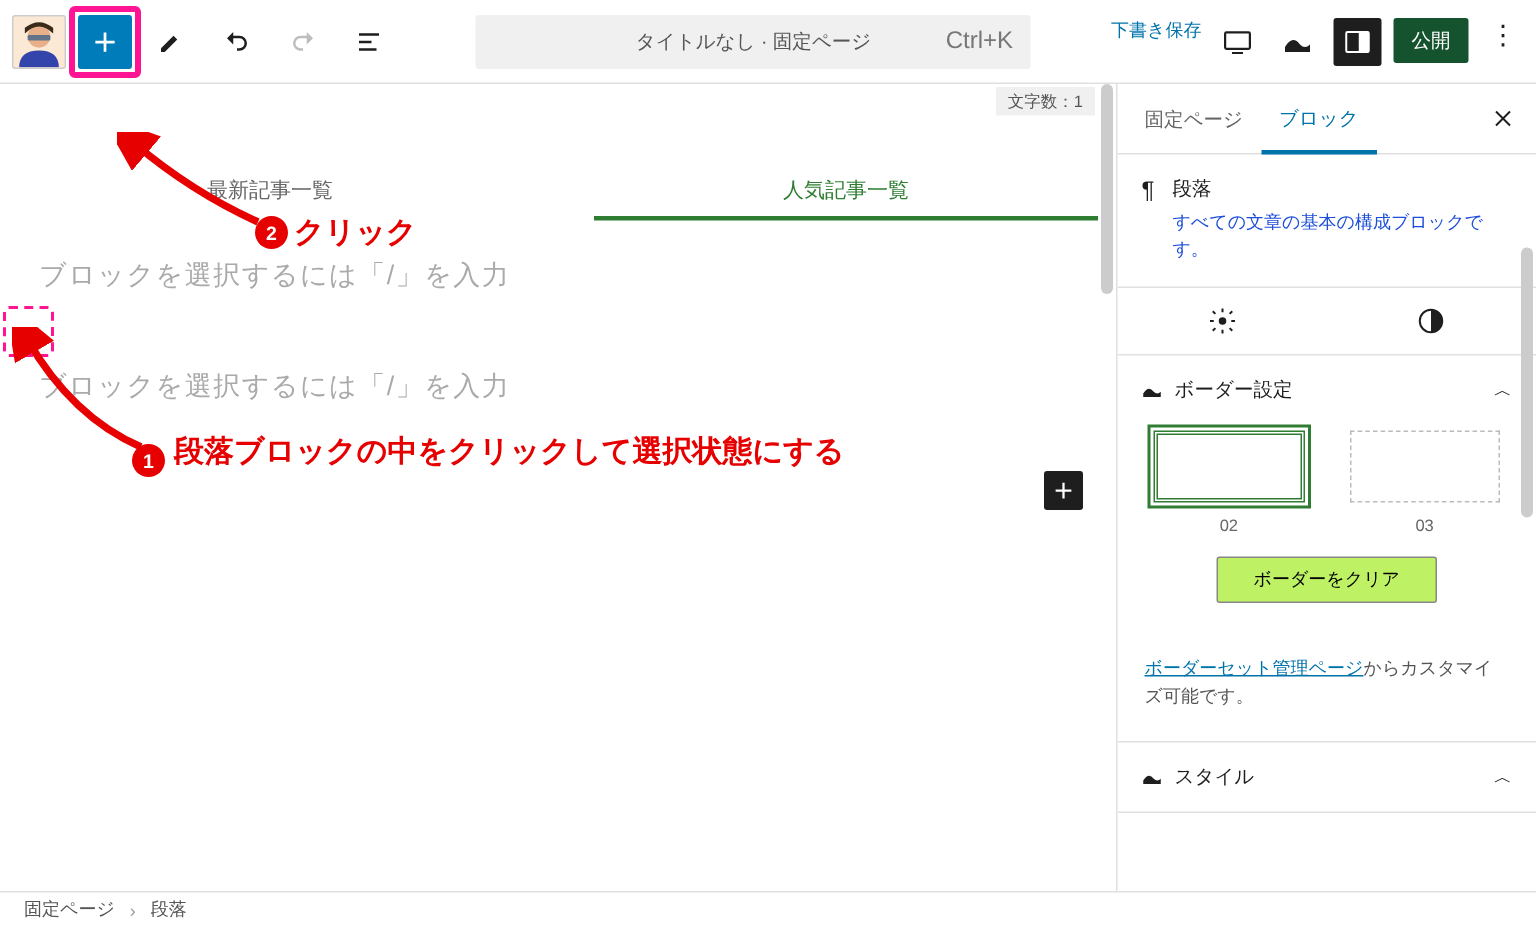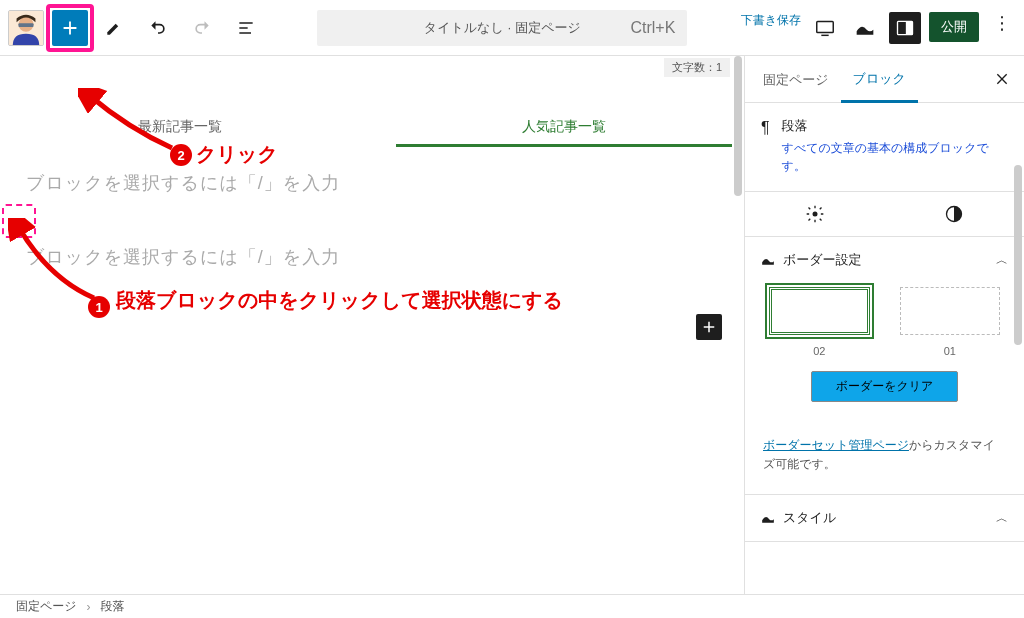--- a/index.html
+++ b/index.html
@@ -58,21 +58,21 @@
   .panel-head{ display:flex; align-items:center; padding:14px 16px; cursor:pointer;}
   .panel-head .ptitle{ flex:1; font-size:13px;}
   .panel-head .chev{ font-size:12px;}
   .panel-body{ padding:0 16px 16px;}
   .border-grid{ display:grid; grid-template-columns:1fr 1fr; gap:20px 30px; padding:4px 8px 0;}
   .bopt{ text-align:center; font-size:11px; color:#666;}
   .bopt .bprev{ height:48px; border:1px solid #2e7d32; margin-bottom:10px;}
   .bopt.sel .bprev{ outline:2px solid #2e7d32; outline-offset:2px;}
   .bopt.dashed .bprev{ border:1px dashed #bbb;}
   .bopt.gray .bprev{ border:1px solid #ddd;}
-  .clear-btn{ display:block; margin:14px auto 10px; border:1px solid #888; background:#0ea5e9; padding:6px 24px; font-size:12px; cursor:pointer; border-radius:2px;}
+  .clear-btn{ display:block; margin:14px auto 10px; border:1px solid #888; background:#bef264; padding:6px 24px; font-size:12px; cursor:pointer; border-radius:2px;}
   .link-note{ font-size:12px; color:#555; padding:2px 2px 4px; line-height:1.6;margin-top:32px;}
   .link-note a{ color:#0073aa; text-decoration:underline;}
 
   
   .breadcrumb{ position:absolute; left:0; right:0; bottom:0; height:24px; border-top:1px solid #e0e0e0; display:flex; align-items:center; padding:0 16px; font-size:12px; color:#555; gap:10px;}
   .breadcrumb .sep{ color:#999;}
 
   
   .vscroll{ position:absolute; top:56px; width:8px; background:#ccc; border-radius:4px;}
   .vscroll.canvas-sb{ right:282px; height:140px;}
@@ -232,21 +232,21 @@
       <div class="panel-head">
         <svg width="14" height="14" viewBox="0 0 24 24" style="margin-right:8px">
             <path d="M2 16 Q8 6 14 14 Q18 18 22 14 L22 20 L2 20 Z" fill="#1e1e1e"></path>
           </svg>
         <span class="ptitle">ボーダー設定</span>
         <span class="chev">︿</span>
       </div>
       <div class="panel-body">
         <div class="border-grid">
           <div class="bopt sel"><div class="bprev" style="border-width:3px;border-style:double"></div><span>02</span></div>
-          <div class="bopt dashed"><div class="bprev"></div><span>01</span></div>
+          <div class="bopt dashed"><div class="bprev"></div><span>03</span></div>
         </div>
         <button class="clear-btn">ボーダーをクリア</button>
         <div class="link-note">
           <a>ボーダーセット管理ページ</a><span>からカスタマイズ可能です。</span>
         </div>
       </div>
     </div>
 
     <div class="panel">
       <div class="panel-head">

